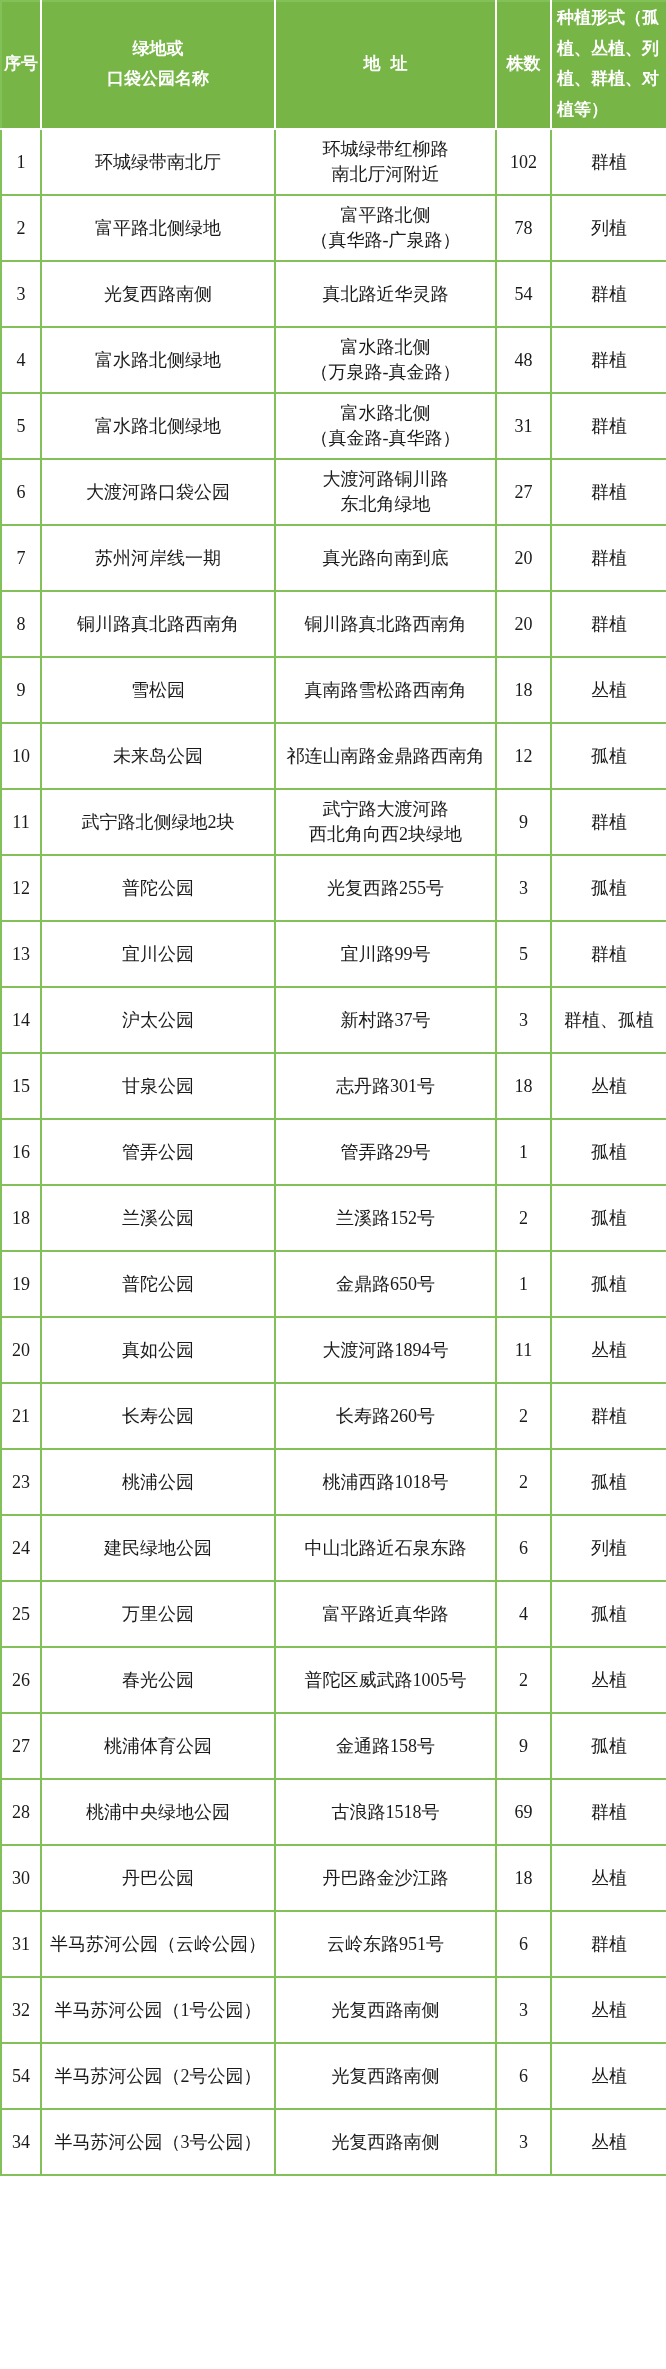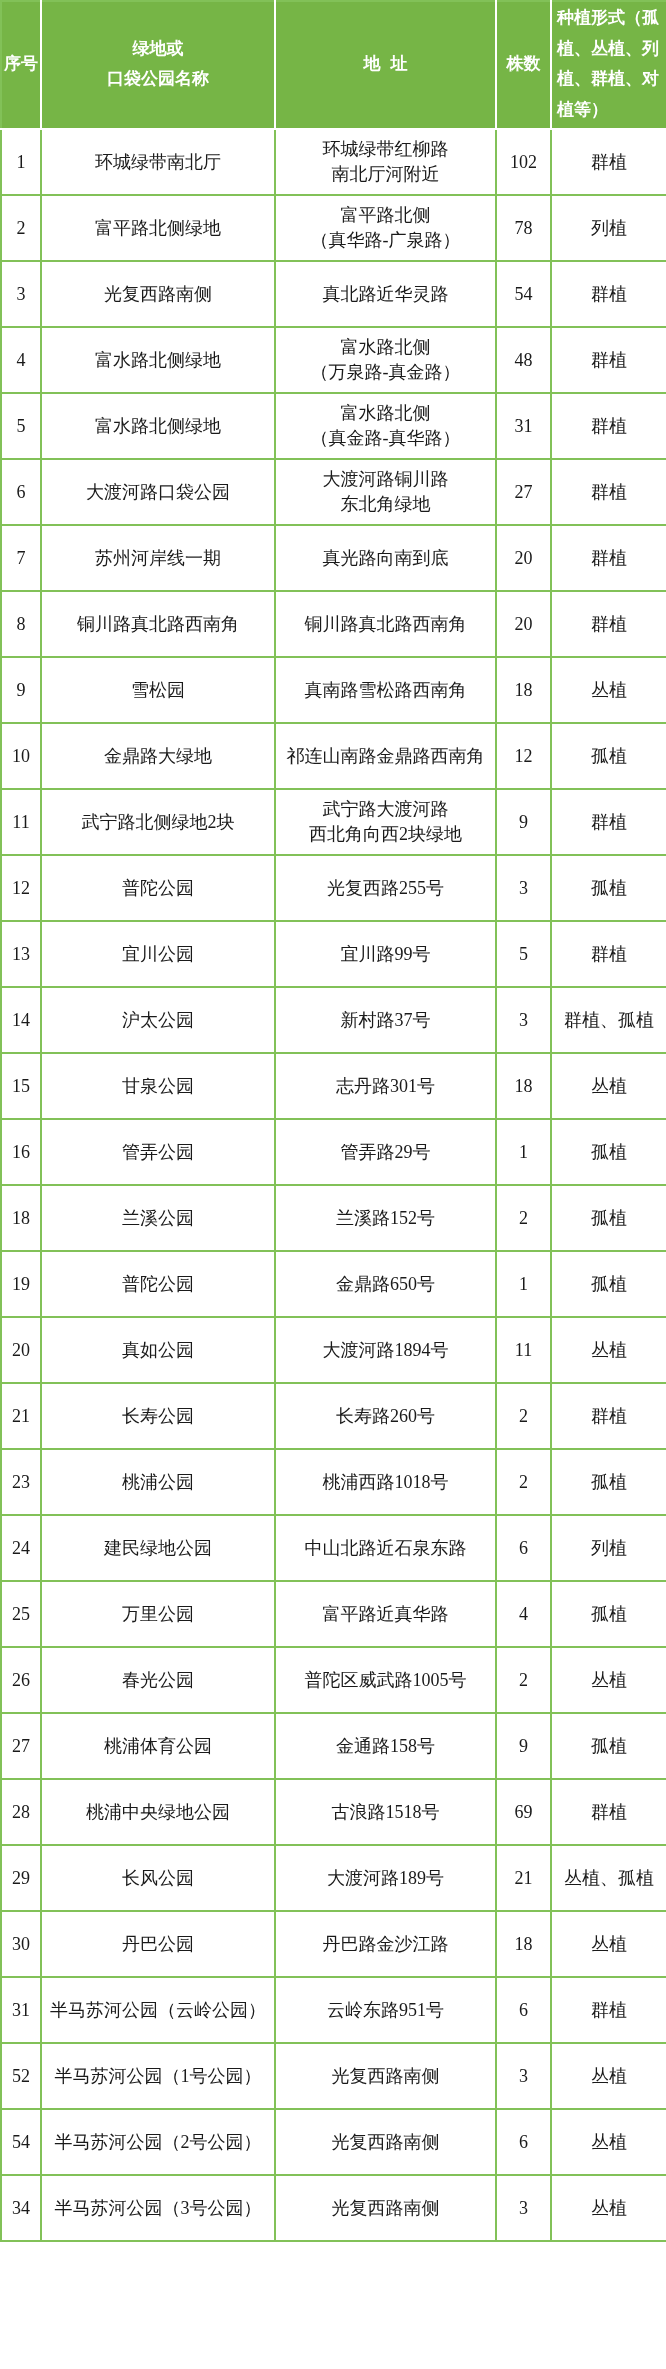--- a/index.html
+++ b/index.html
@@ -125,21 +125,21 @@
       </tr>
       <tr>
         <td>9</td>
         <td>雪松园</td>
         <td>真南路雪松路西南角</td>
         <td>18</td>
         <td>丛植</td>
       </tr>
       <tr>
         <td>10</td>
-        <td>金鼎路大绿地</td>
+        <td>未来岛公园</td>
         <td>祁连山南路金鼎路西南角</td>
         <td>12</td>
         <td>孤植</td>
       </tr>
       <tr>
         <td>11</td>
         <td>武宁路北侧绿地2块</td>
         <td>武宁路大渡河路
 西北角向西2块绿地</td>
         <td>9</td>
@@ -244,42 +244,35 @@
         <td>孤植</td>
       </tr>
       <tr>
         <td>28</td>
         <td>桃浦中央绿地公园</td>
         <td>古浪路1518号</td>
         <td>69</td>
         <td>群植</td>
       </tr>
       <tr>
-        <td>29</td>
-        <td>长风公园</td>
-        <td>大渡河路189号</td>
-        <td>21</td>
-        <td>丛植、孤植</td>
-      </tr>
-      <tr>
         <td>30</td>
         <td>丹巴公园</td>
         <td>丹巴路金沙江路</td>
         <td>18</td>
         <td>丛植</td>
       </tr>
       <tr>
         <td>31</td>
         <td>半马苏河公园（云岭公园）</td>
         <td>云岭东路951号</td>
         <td>6</td>
         <td>群植</td>
       </tr>
       <tr>
-        <td>52</td>
+        <td>32</td>
         <td>半马苏河公园（1号公园）</td>
         <td>光复西路南侧</td>
         <td>3</td>
         <td>丛植</td>
       </tr>
       <tr>
         <td>54</td>
         <td>半马苏河公园（2号公园）</td>
         <td>光复西路南侧</td>
         <td>6</td>

